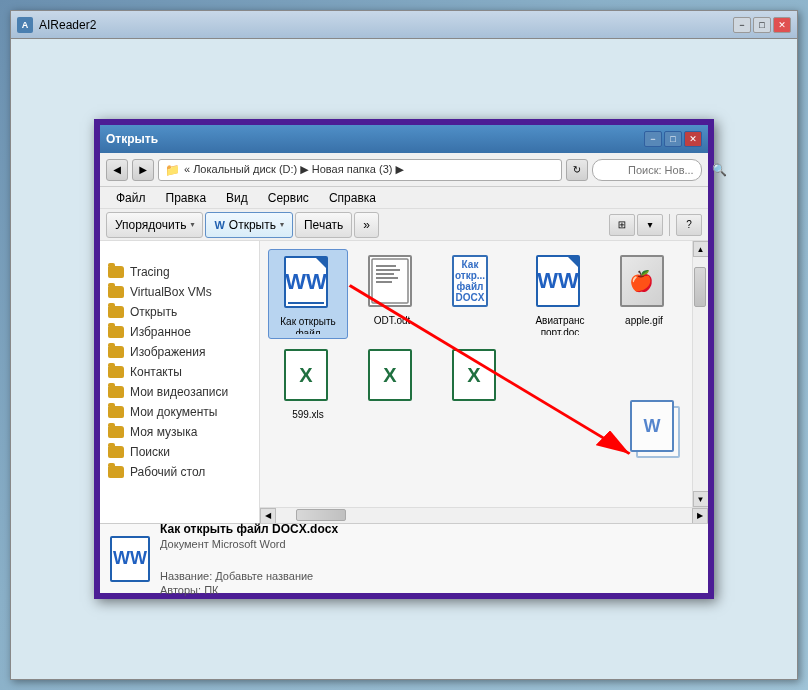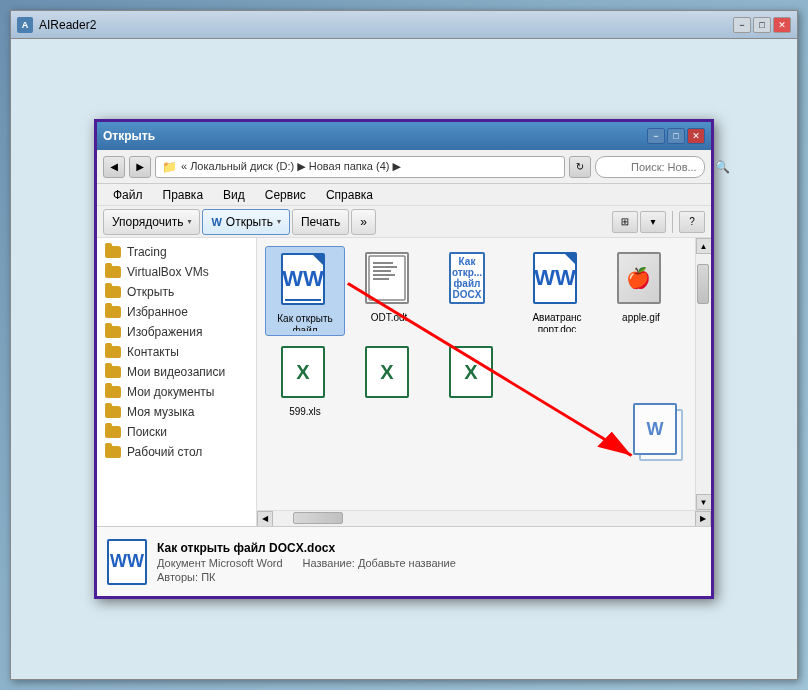--- a/index.html
+++ b/index.html
@@ -77,21 +77,21 @@
       display: flex;
       align-items: center;
       justify-content: center;
     }
 
     
     .dialog {
       width: 620px;
       height: 480px;
       background: #f5f5f5;
-      border: 3px solid #4c1d95;
+      border: 6px solid #4c1d95;
       box-shadow: 3px 3px 12px rgba(0,0,0,0.5);
       display: flex;
       flex-direction: column;
       position: relative;
     }
     .dialog-titlebar {
       height: 28px;
       background: linear-gradient(180deg, #5090c8 0%, #3870a8 100%);
       display: flex;
       align-items: center;
@@ -266,21 +266,21 @@
       display: flex;
       overflow: hidden;
     }
 
     
     .sidebar {
       width: 160px;
       background: white;
       border-right: 1px solid #ddd;
       overflow-y: auto;
-      padding: 4px 0;
+      padding: 21px 0;
     }
     .sidebar-item {
       display: flex;
       align-items: center;
       padding: 3px 8px;
       cursor: pointer;
       gap: 6px;
       font-size: 12px;
       color: #333;
     }
@@ -486,20 +486,21 @@
       font-weight: bold;
       color: #000;
     }
     .status-meta {
       font-size: 11px;
       color: #555;
     }
     .status-meta-row {
       display: flex;
       gap: 20px;
+      flex-direction: column;
     }
 
     
     .red-arrow {
       position: absolute;
       top: 0;
       left: 0;
       width: 100%;
       height: 100%;
       pointer-events: none;
@@ -578,21 +579,21 @@
         <div class="win-btn">−</div>
         <div class="win-btn">□</div>
         <div class="win-btn close-btn">✕</div>
       </div>
 
       <div class="address-bar">
         <div class="nav-btn">◀</div>
         <div class="nav-btn">▶</div>
         <div class="address-path">
           <span class="folder-icon">📁</span>
-          <span>« Локальный диск (D:) ▶ Новая папка (4) ▶</span>
+          <span>« Локальный диск (D:) ▶ Новая папка (3) ▶</span>
         </div>
         <div class="refresh-btn">↻</div>
         <div class="search-box">
           <input type="text" placeholder="Поиск: Нов..." style="">
           <span>🔍</span>
         </div>
       </div>
 
       <div class="menu-bar">
         <span class="menu-item">Файл</span>

